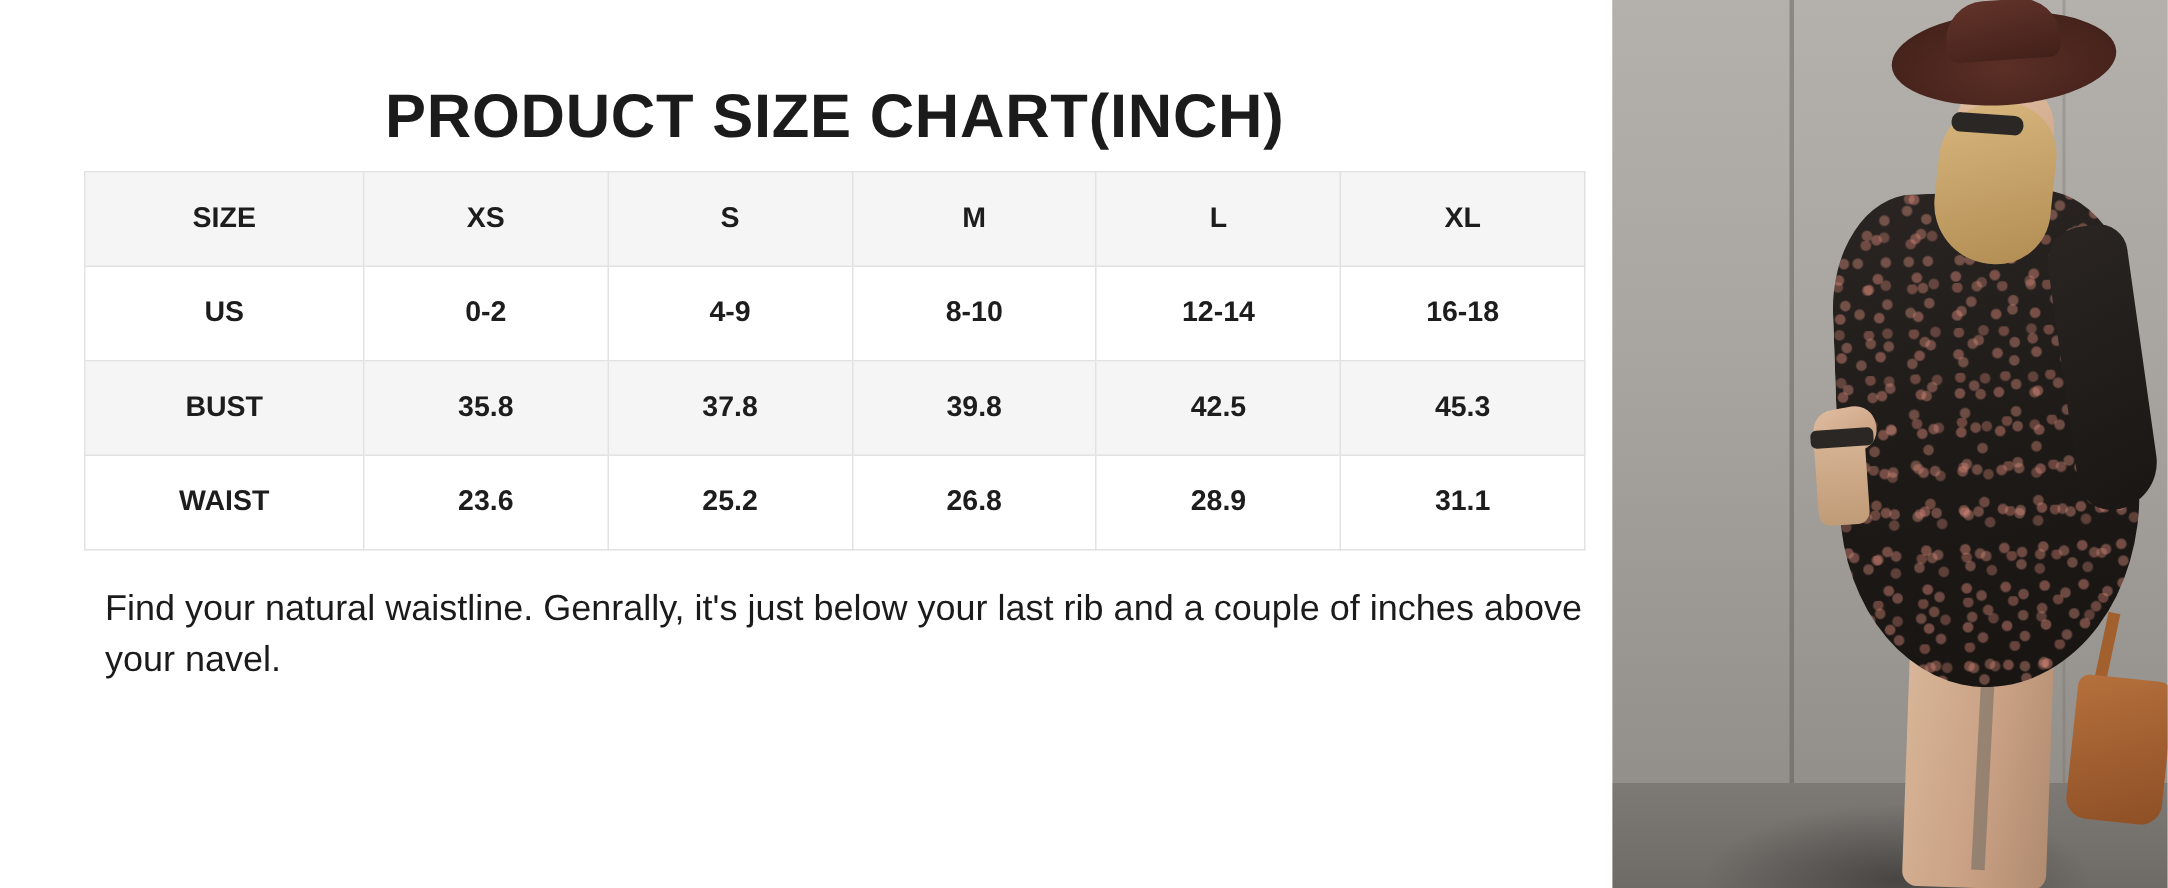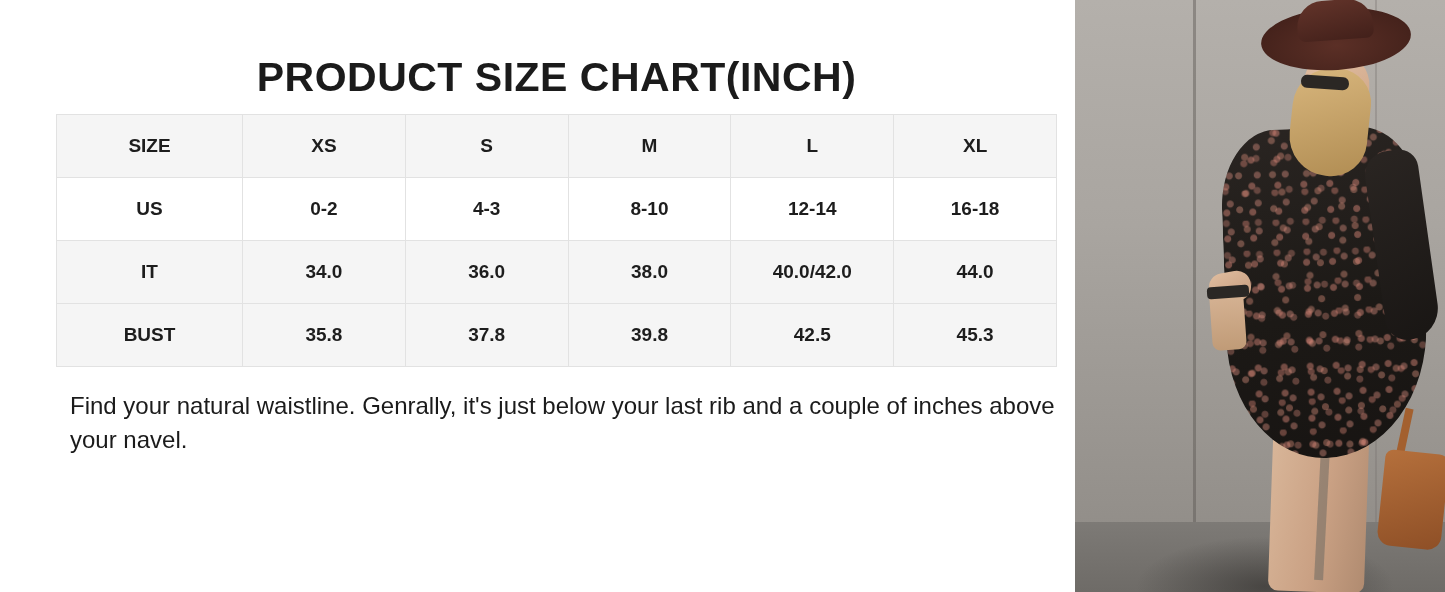--- a/index.html
+++ b/index.html
@@ -301,45 +301,45 @@
           <td>XS</td>
           <td>S</td>
           <td>M</td>
           <td>L</td>
           <td>XL</td>
         </tr>
 
         <tr class="row-even">
           <td class="col-label">US</td>
           <td>0-2</td>
-          <td>4-3</td>
+          <td>4-9</td>
           <td>8-10</td>
           <td>12-14</td>
           <td>16-18</td>
         </tr>
 
-        <tr class="row-odd">
-          <td class="col-label">IT</td>
-          <td>34.0</td>
-          <td>36.0</td>
-          <td>38.0</td>
-          <td>40.0/42.0</td>
-          <td>44.0</td>
-        </tr>
 
 
         <tr class="row-odd">
           <td class="col-label">BUST</td>
           <td>35.8</td>
           <td>37.8</td>
           <td>39.8</td>
           <td>42.5</td>
           <td>45.3</td>
         </tr>
 
+        <tr class="row-even">
+          <td class="col-label">WAIST</td>
+          <td>23.6</td>
+          <td>25.2</td>
+          <td>26.8</td>
+          <td>28.9</td>
+          <td>31.1</td>
+        </tr>
       </tbody>
     </table>
 
     <div class="note-block">
       <div class="note-line2">Find your natural waistline. Genrally, it's just below your last rib and a couple of inches above your navel.</div>
     </div>
 
   </div>
 
   <div class="photo">

